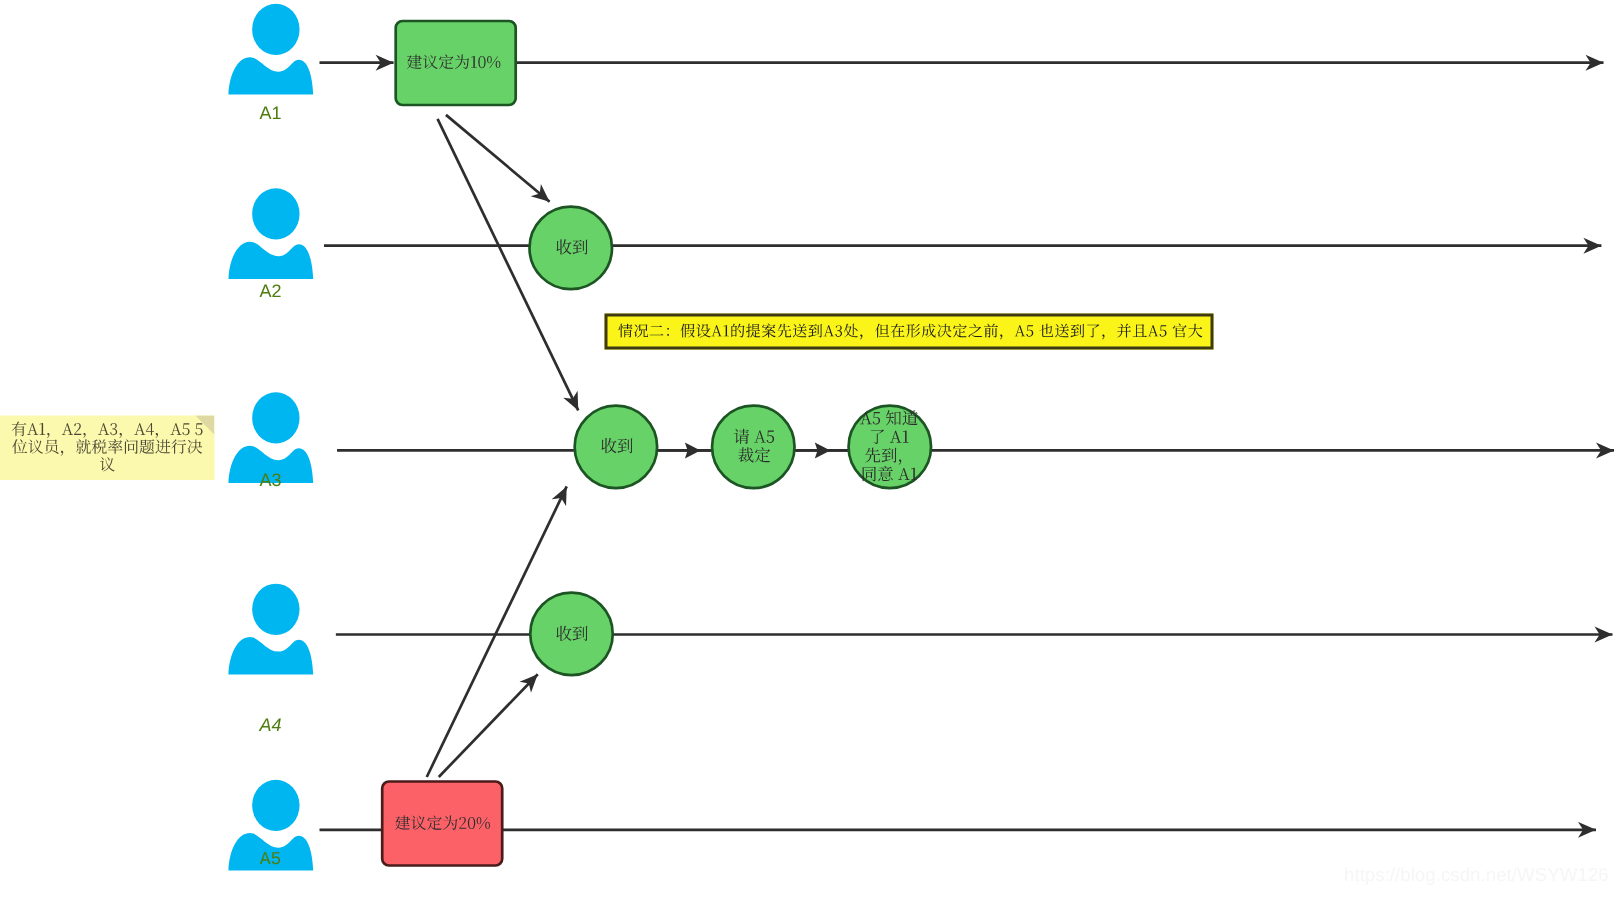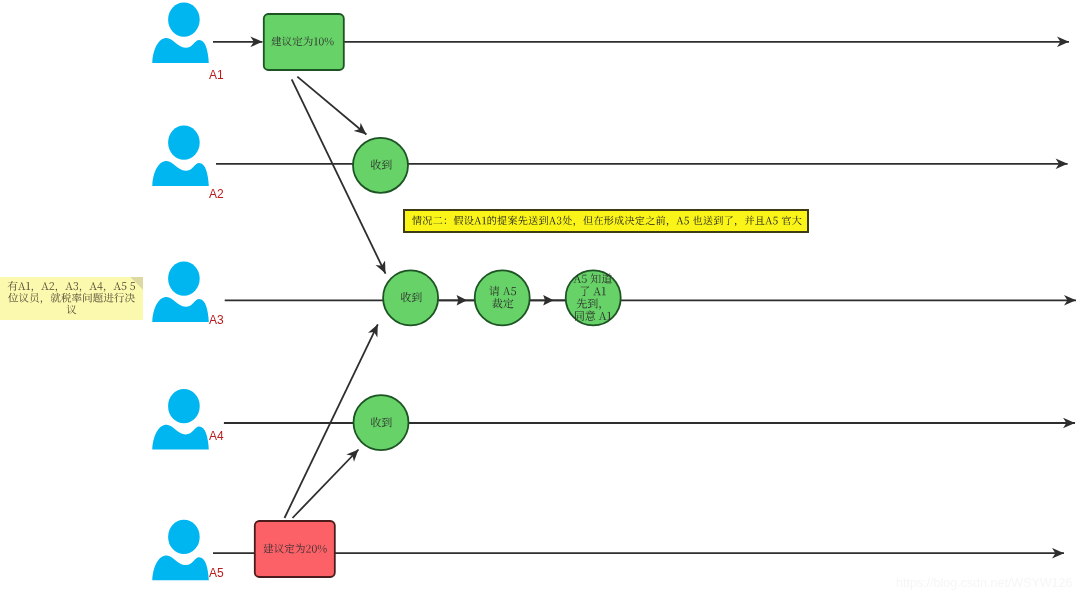--- a/index.html
+++ b/index.html
@@ -4,22 +4,22 @@
 <title>Paxos sequence diagram</title>
 <style>
   html,body{margin:0;padding:0;}
   body{
     width:1080px;height:598px;overflow:hidden;background:#ffffff;
     font-family:"Liberation Sans",sans-serif;
     -webkit-font-smoothing:antialiased;
   }
   #stage{position:relative;width:1080px;height:598px;background:#fff;}
   .layer{position:absolute;left:0;top:0;width:1080px;height:598px;}
-  .lbl{position:absolute;font-family:"Liberation Sans",sans-serif;font-size:12px;color:#b91c1c;
-       white-space:nowrap;transform:translateX(-50%);margin-left:36px;}
+  .lbl{position:absolute;font-family:"Liberation Sans",sans-serif;font-size:12px;color:#4d7c0f;
+       white-space:nowrap;transform:translateX(-50%);}
   .note-left{position:absolute;left:0;top:276.8px;width:143px;height:43px;
        background:#fbf9ad;box-sizing:border-box;}
   .note-left-fold{position:absolute;right:0;top:0;width:13px;height:13px;
        background:#ded9a2;clip-path:polygon(0 0,100% 100%,100% 0);}
   .note-top{position:absolute;left:403px;top:209px;width:406px;height:24px;
        background:#faf418;border:2px solid #3d3a14;box-sizing:border-box;
        display:flex;align-items:center;justify-content:center;
        font-family:"Liberation Serif",serif;font-size:10.1px;color:#1e1e1e;white-space:nowrap;
        letter-spacing:0.33px;}
   .watermark{position:absolute;left:896px;top:576px;font-family:"Liberation Sans",sans-serif;
@@ -90,22 +90,22 @@
     <circle cx="380.5" cy="165.3" r="27.5" fill="#67d267" stroke="#1d5424" stroke-width="1.8"></circle>
     <circle cx="410.6" cy="297.9" r="27.5" fill="#67d267" stroke="#1d5424" stroke-width="1.8"></circle>
     <circle cx="502.2" cy="297.9" r="27.5" fill="#67d267" stroke="#1d5424" stroke-width="1.8"></circle>
     <circle cx="593.2" cy="297.9" r="27.5" fill="#67d267" stroke="#1d5424" stroke-width="1.8"></circle>
     <circle cx="381.0" cy="422.6" r="27.5" fill="#67d267" stroke="#1d5424" stroke-width="1.8"></circle>
   </svg>
 
   <div class="lbl" style="left:180.4px;top:68.2px;">A1</div>
   <div class="lbl" style="left:180.4px;top:187px;">A2</div>
   <div class="lbl" style="left:180.4px;top:313px;">A3</div>
-  <div class="lbl" style="left:180.4px;top:429px;">A4</div>
-  <div class="lbl" style="left:180.4px;top:566px;">A5</div>
+  <div class="lbl" style="left:180.4px;top:476px;font-style:italic;">A4</div>
+  <div class="lbl" style="left:180.4px;top:566px;font-family:Liberation Mono, monospace;">A5</div>
 
   <div class="note-left">
     <div class="note-left-fold"></div>
   </div>
 
   <div class="note-top"></div>
 
   <svg class="layer textlayer" viewBox="0 0 1080 598">
     <g>
         <path d="M9 -36 7 -35C10 -25 14 -17 18 -12C15 -5 10 1 3 6L4 8C12 3 17 -2 22 -8C32 3 48 5 70 5C76 5 87 5 91 5C92 2 93 0 96 0V-1C90 -1 77 -1 71 -1C50 -1 34 -3 24 -12C29 -21 32 -31 33 -42C36 -42 36 -42 37 -43L30 -50L26 -46H17C21 -53 26 -64 29 -70C31 -70 33 -71 34 -72L26 -78L23 -74H4L5 -72H23C20 -64 14 -54 10 -47C9 -47 8 -46 7 -45L13 -40L16 -43H27C26 -33 24 -24 20 -15C15 -20 12 -27 9 -36ZM78 -60H63V-70H78ZM78 -57V-47H63V-57ZM90 -66 86 -60H84V-69C86 -70 88 -70 88 -71L80 -77L77 -73H63V-80C66 -80 66 -81 67 -83L57 -84V-73H38L39 -70H57V-60H30L30 -57H57V-47H38L39 -44H57V-33H37L37 -30H57V-20H31L32 -17H57V-4H58C60 -4 63 -5 63 -6V-17H92C94 -17 94 -17 95 -18C91 -22 86 -26 86 -26L81 -20H63V-30H86C88 -30 89 -31 89 -32C86 -35 81 -39 81 -39L77 -33H63V-44H78V-40H79C81 -40 84 -42 84 -43V-57H95C96 -57 97 -58 97 -59C95 -62 90 -66 90 -66Z" fill="#2d2d2d" transform="translate(270.96,45.22) scale(0.1060)"></path>

